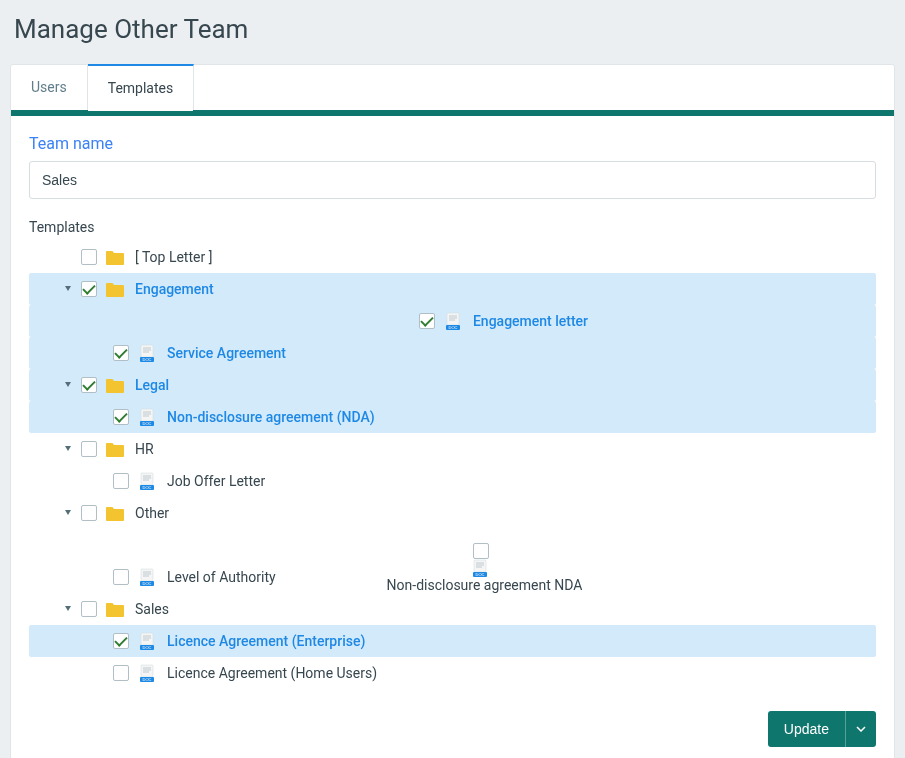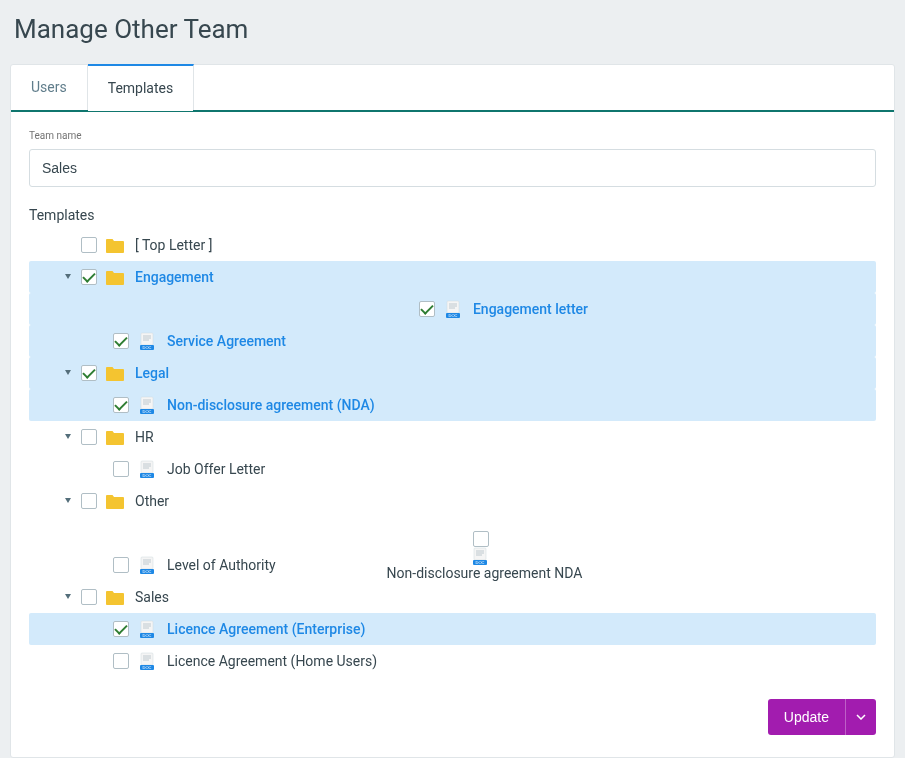--- a/index.html
+++ b/index.html
@@ -16,21 +16,21 @@
       margin-bottom: 20px;
       padding: 4px 4px 0 4px;
     }
     .panel {
       background: #fff;
       border: 1px solid #e0e5e8;
       border-radius: 3px;
     }
     .tabs {
       display: flex;
-      border-bottom: 2px solid #0f766e;
+      border-bottom: 6px solid #0f766e;
     }
     .tab {
       padding: 14px 20px;
       font-size: 14px;
       color: #607d8b;
       cursor: pointer;
       border-right: 1px solid transparent;
     }
     .tab.active {
       color: #37474f;
@@ -47,22 +47,22 @@
       content: '';
       position: absolute;
       left: 0; right: 0; bottom: -1px;
       height: 1px;
       background: #fff;
     }
     .content {
       padding: 18px 18px 22px 18px;
     }
     .field-label {
-      font-size: 10px;
-      color: #737373;
+      font-size: 16px;
+      color: #3b82f6;
       margin-bottom: 8px;
     }
     .text-input {
       width: 100%;
       padding: 10px 12px;
       font-size: 14px;
       border: 1px solid #d5dde1;
       border-radius: 3px;
       color: #37474f;
     }
@@ -132,21 +132,21 @@
       font-weight: 500;
     }
     .footer {
       display: flex;
       justify-content: flex-end;
       margin-top: 22px;
     }
     .btn-primary {
       display: flex;
       align-items: center;
-      background: #a21caf;
+      background: #0f766e;
       color: #fff;
       border: none;
       border-radius: 3px;
       padding: 0;
       cursor: pointer;
       font-size: 14px;
       height: 36px;
       overflow: hidden;
     }
     .btn-primary .btn-text {

